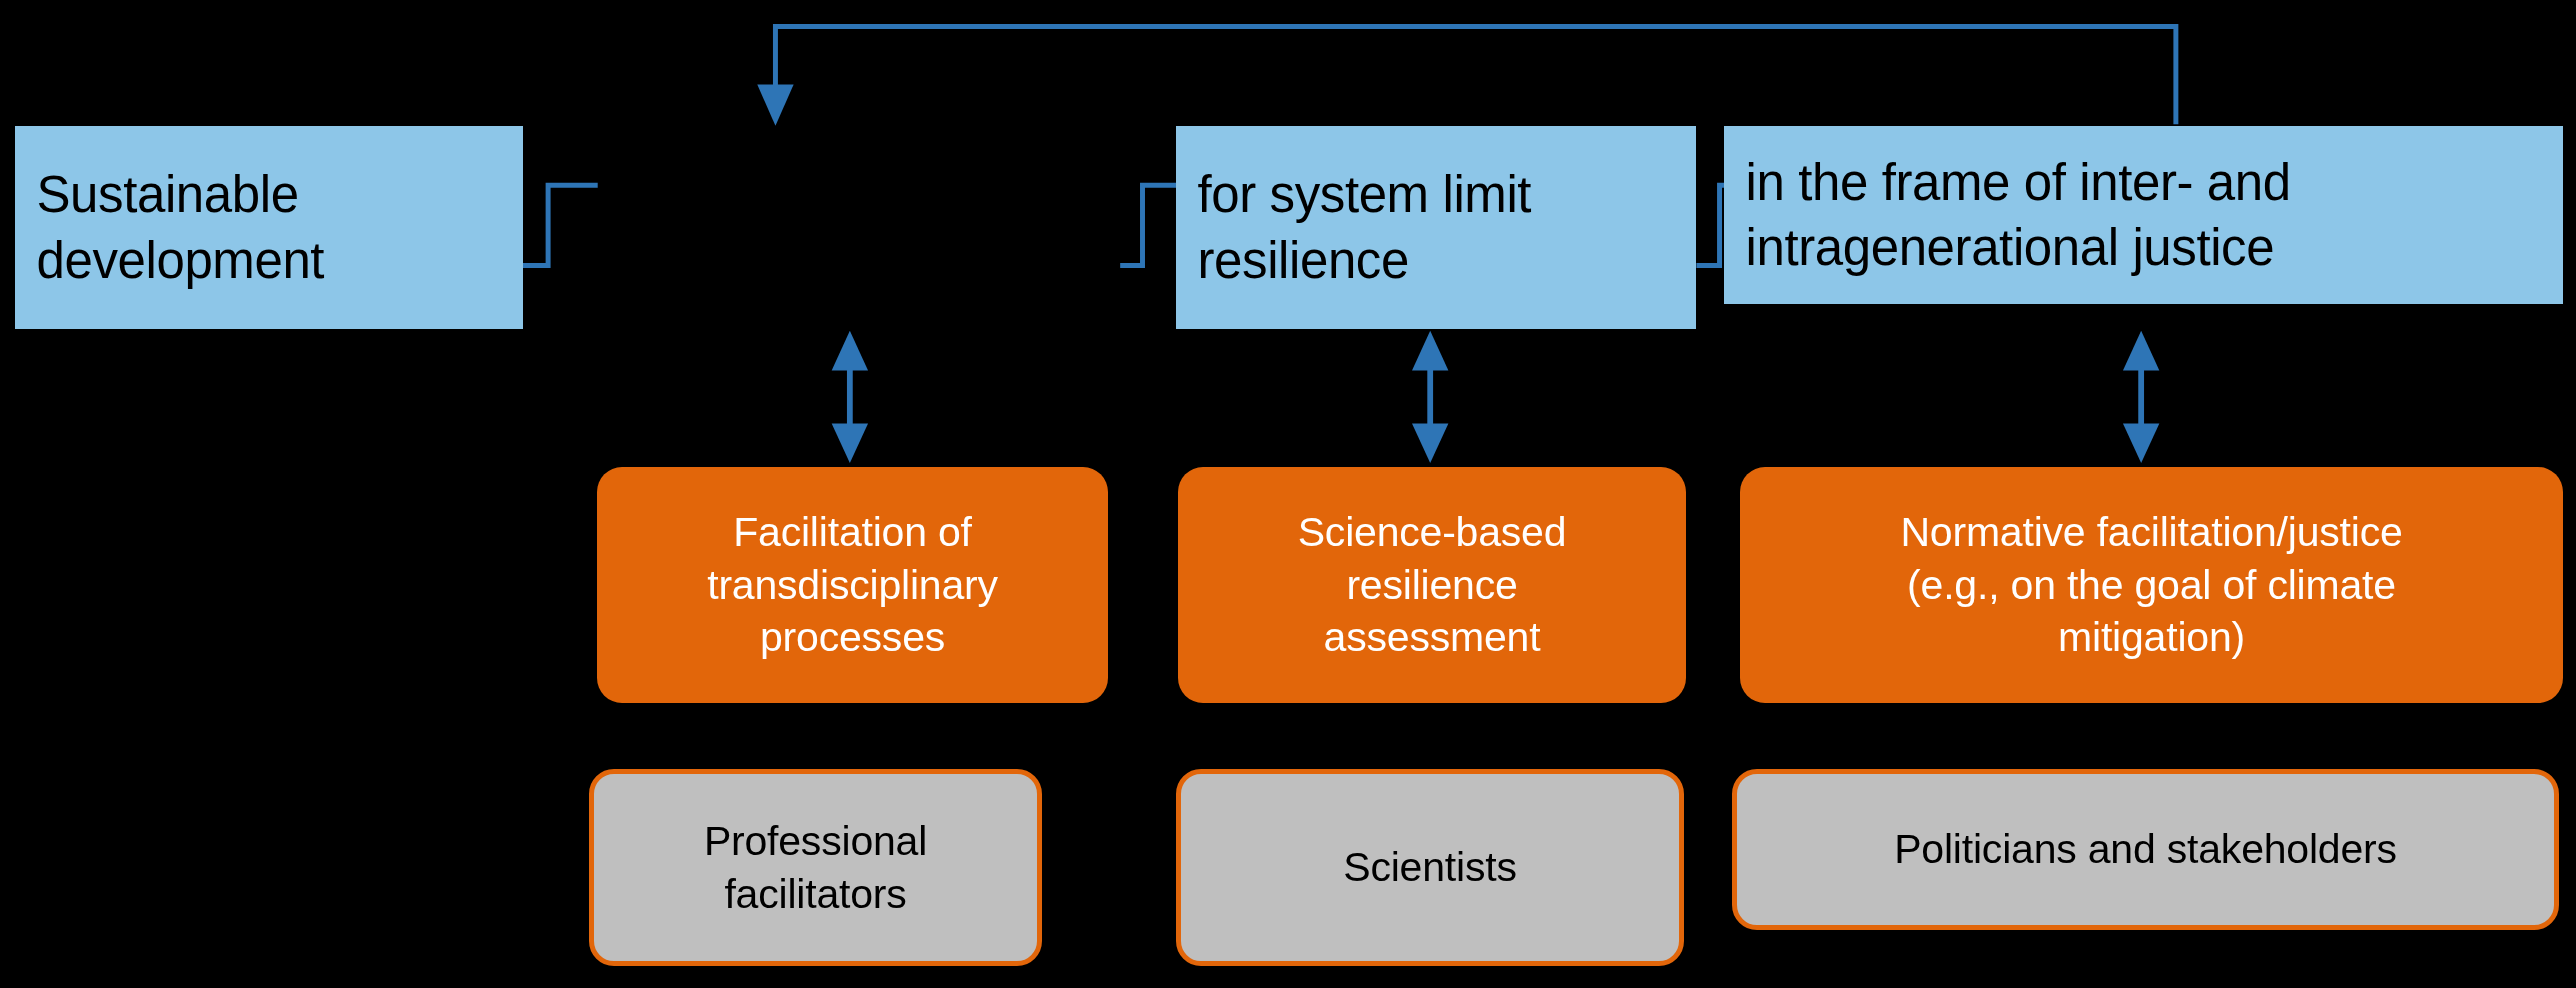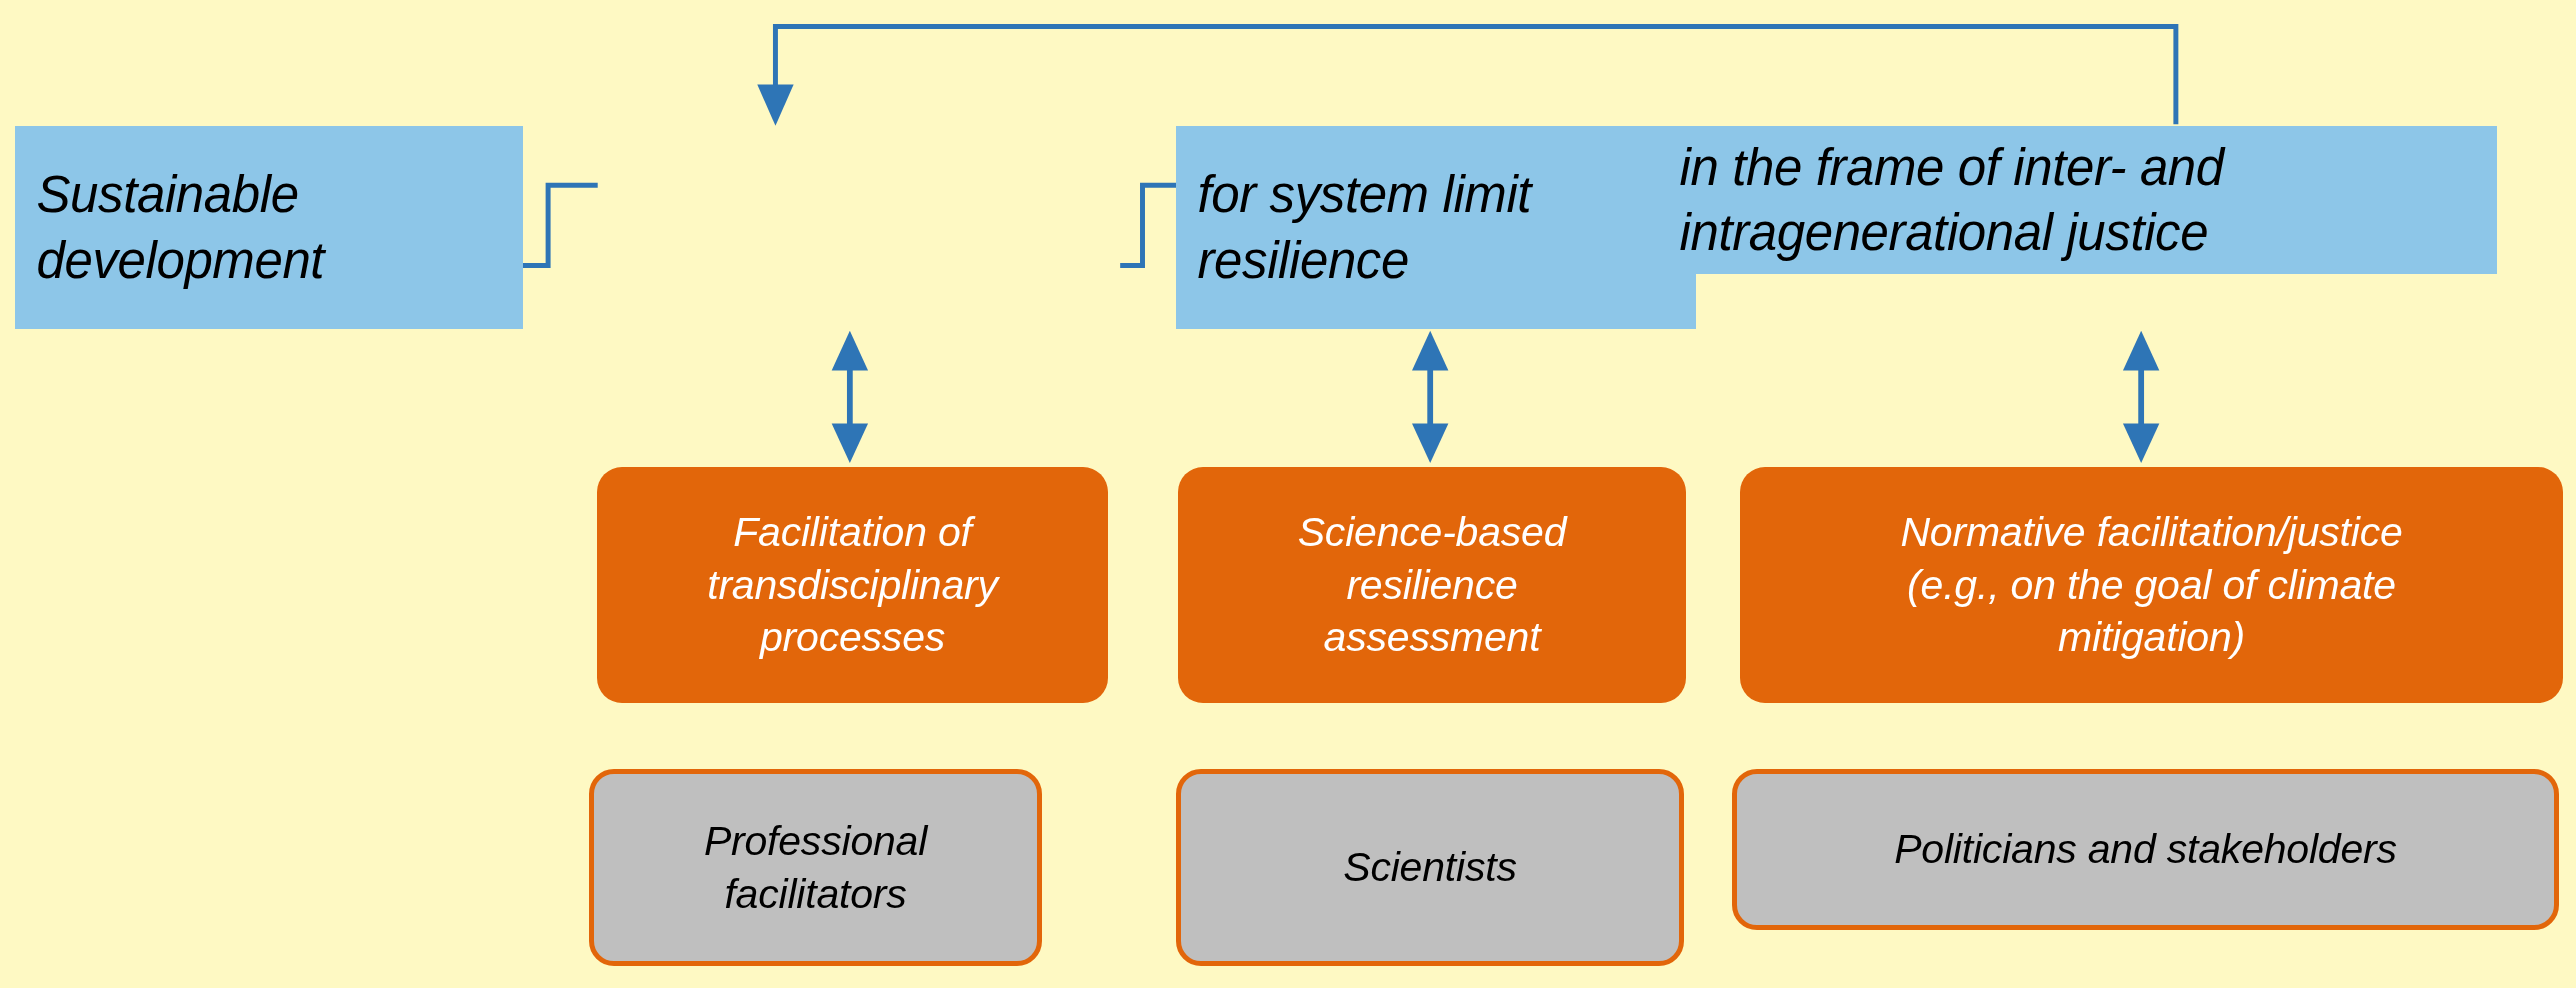--- a/index.html
+++ b/index.html
@@ -7,23 +7,22 @@
     padding: 0;
     background: #ffffff;
   }
   body {
     font-family: "Liberation Sans", sans-serif;
   }
   #canvas {
     position: relative;
     width: 2576px;
     height: 989px;
-    background: #fef9c3;
+    background: #000000;
     overflow: hidden;
-    font-style: italic;
   }
 
   
   .box {
     position: absolute;
     display: flex;
     align-items: center;
     box-sizing: border-box;
     line-height: 1.28;
   }
@@ -109,21 +108,21 @@
     <span class="box-text">Sustainable
 development</span>
   </div>
 
 
   <div class="box blue-box" style="left:1176px; top:126px; width:520px; height:203px;">
     <span class="box-text">for system limit
 resilience</span>
   </div>
 
-  <div class="box blue-box" style="left:1658px; top:126px; width:839px; height:148px;">
+  <div class="box blue-box" style="left:1724px; top:126px; width:839px; height:178px;">
     <span class="box-text">in the frame of inter- and
 intragenerational justice</span>
   </div>
 
   <div class="box orange-box" style="left:597px; top:467px; width:511px; height:236px;">
     <span class="box-text">Facilitation of
 transdisciplinary
 processes</span>
   </div>
 

